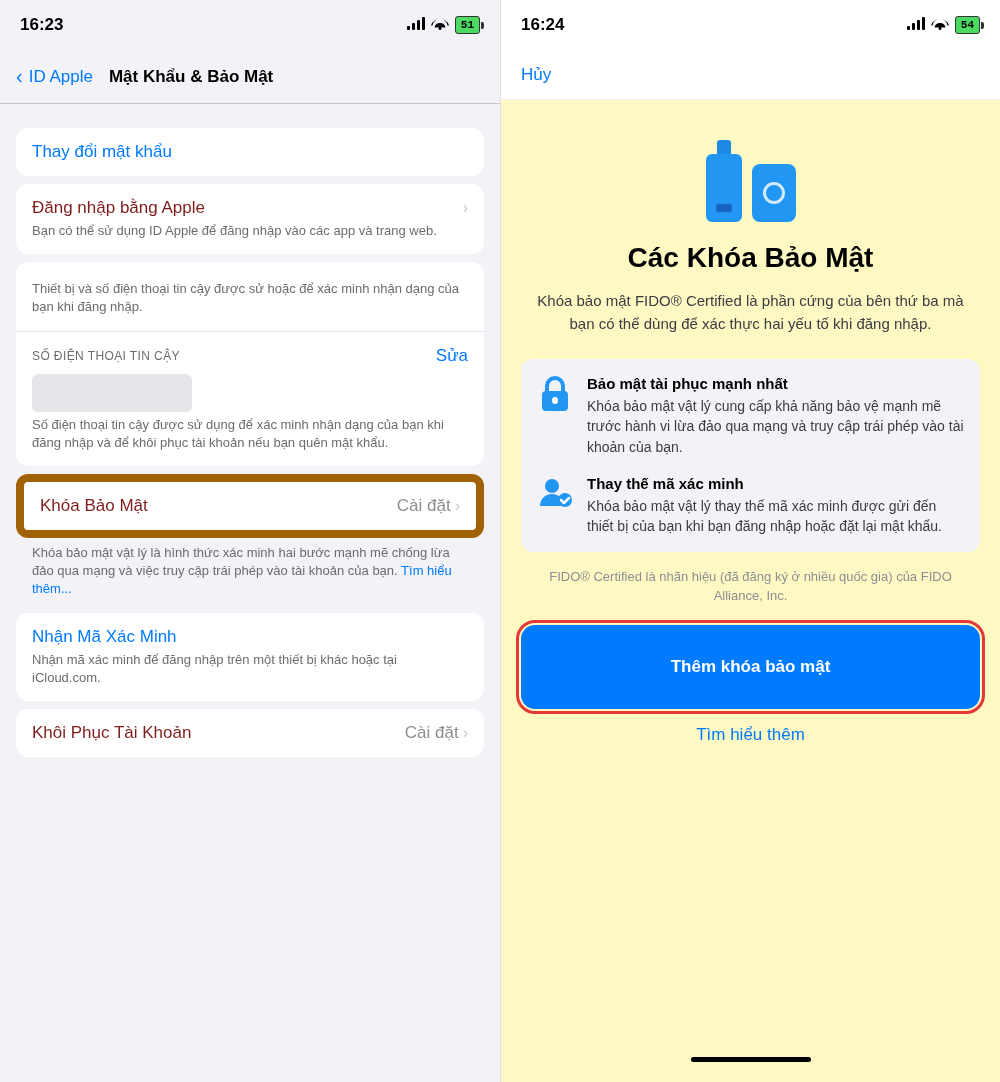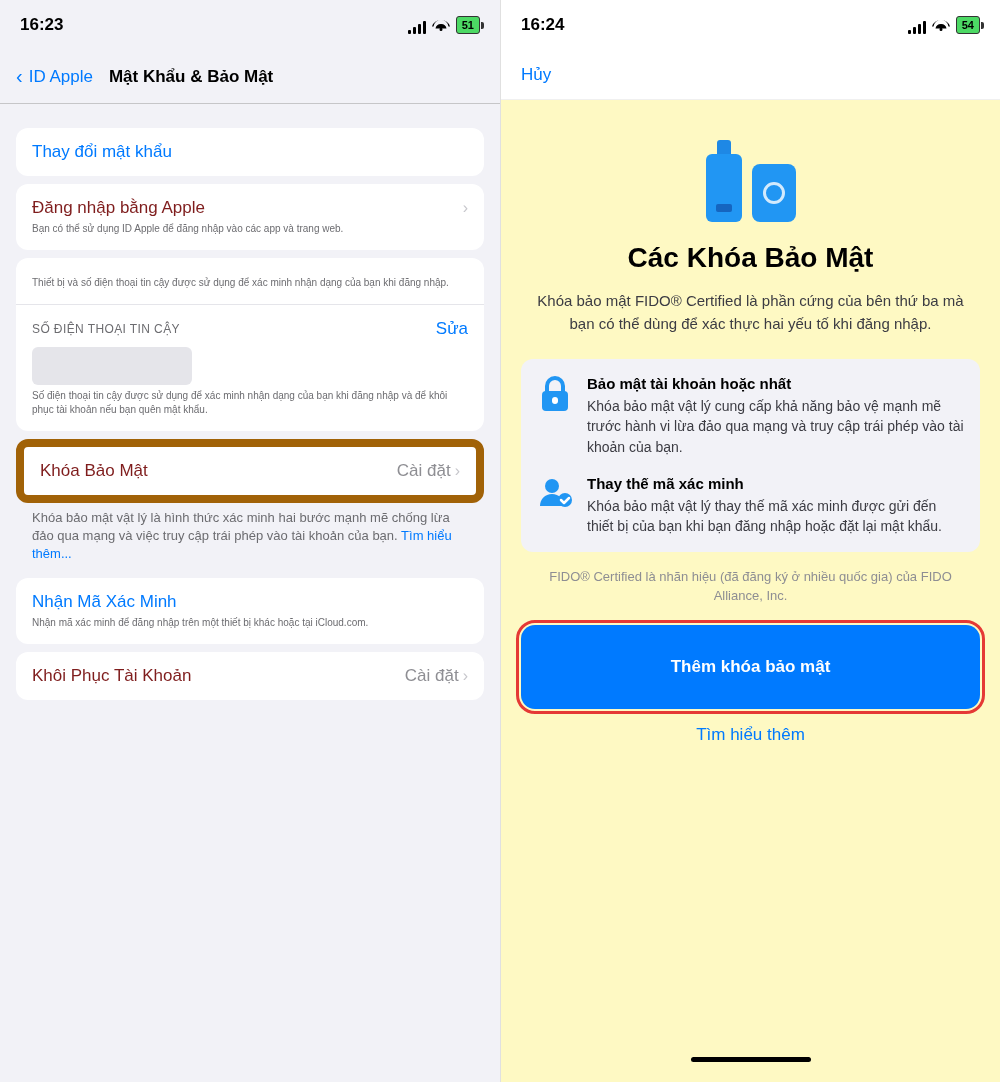--- a/index.html
+++ b/index.html
@@ -32,22 +32,23 @@
     }
 
     .status-time {
       font-size: 17px;
       font-weight: 600;
       color: #000;
     }
 
     .status-icons {
       display: flex;
-      align-items: flex-end;
+      align-items: flex-start;
       gap: 6px;
+      font-family: Liberation Mono, monospace;
     }
 
     .signal-bars {
       display: flex;
       align-items: flex-end;
       gap: 2px;
       height: 14px;
     }
     .signal-bar {
       background: #000;
@@ -165,21 +166,21 @@
       color: #007aff;
     }
 
     .chevron-right {
       color: #c7c7cc;
       font-size: 16px;
       margin-left: 4px;
     }
 
     .card-item-desc {
-      font-size: 10px;
+      font-size: 13px;
       color: #6c6c70;
       margin-top: 4px;
       line-height: 1.4;
     }
 
     .section-label {
       font-size: 13px;
       color: #6c6c70;
       padding: 8px 32px 4px;
       text-transform: uppercase;
@@ -403,21 +404,21 @@
             <span class="chevron-right">›</span>
           </div>
           <p class="card-item-desc">Bạn có thể sử dụng ID Apple để đăng nhập vào các app và trang web.</p>
         </div>
       </div>
     </div>
 
     <div class="section">
       <div class="card">
         <div class="card-item">
-          <p class="card-item-desc">Thiết bị và số điện thoại tin cậy được sử dụng để xác minh nhận dạng của bạn khi đăng nhập.</p>
+          <p class="card-item-desc">Thiết bị và số điện thoại tin cậy được sử hoặc để xác minh nhận dạng của bạn khi đăng nhập.</p>
         </div>
         <div class="card-item">
           <div class="card-item-row">
             <span class="section-label" style="padding:0;font-size:12px;">SỐ ĐIỆN THOẠI TIN CẬY</span>
             <span class="card-item-value-blue">Sửa</span>
           </div>
           <div class="phone-placeholder"></div>
           <p class="card-item-desc">Số điện thoại tin cậy được sử dụng để xác minh nhận dạng của bạn khi đăng nhập và để khôi phục tài khoản nếu bạn quên mật khẩu.</p>
         </div>
       </div>
@@ -515,21 +516,21 @@
       <div class="feature-item">
         <div class="feature-icon">
 
           <svg width="32" height="36" viewBox="0 0 32 36">
             <rect x="3" y="16" width="26" height="20" rx="4" fill="#2196f3"></rect>
             <path d="M8 16V11a8 8 0 0116 0v5" stroke="#2196f3" stroke-width="4" fill="none" stroke-linecap="round"></path>
             <rect x="13" y="22" width="6" height="7" rx="3" fill="#fff"></rect>
           </svg>
         </div>
         <div class="feature-text">
-          <p class="feature-title">Bảo mật tài khoản hoặc nhất</p>
+          <p class="feature-title">Bảo mật tài phục mạnh nhất</p>
           <p class="feature-desc">Khóa bảo mật vật lý cung cấp khả năng bảo vệ mạnh mẽ trước hành vi lừa đảo qua mạng và truy cập trái phép vào tài khoản của bạn.</p>
         </div>
       </div>
 
       <div class="feature-item">
         <div class="feature-icon">
 
           <svg width="34" height="34" viewBox="0 0 34 34">
             <circle cx="14" cy="10" r="7" fill="#2196f3"></circle>
             <path d="M2 30c0-7 5-12 12-12s12 5 12 12" fill="#2196f3"></path>

